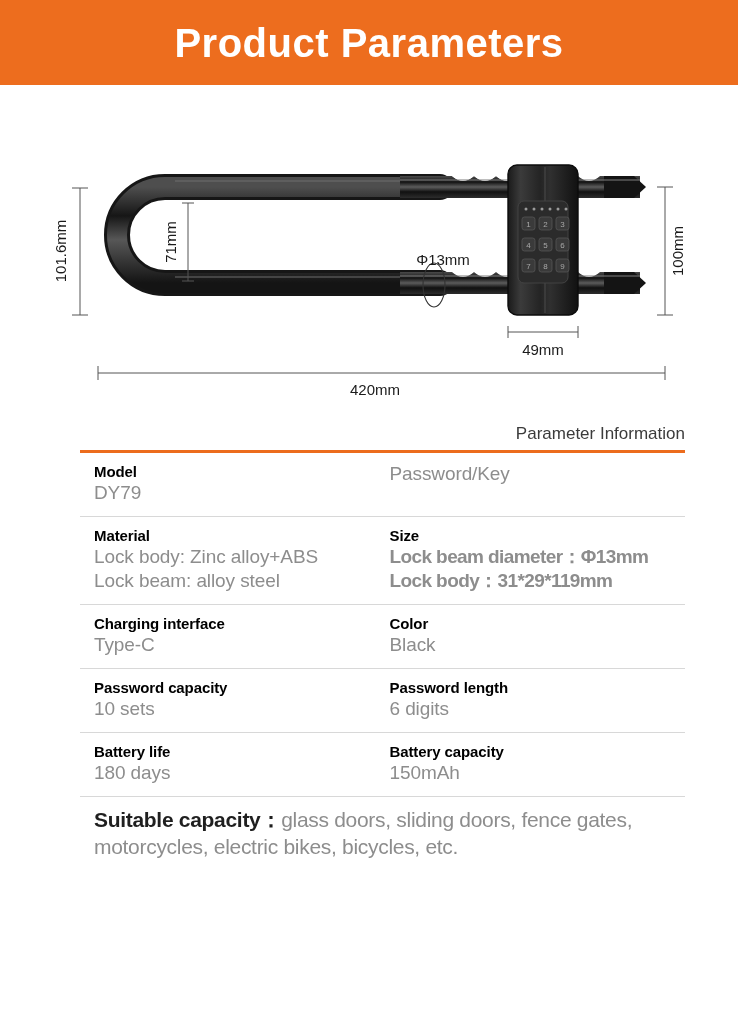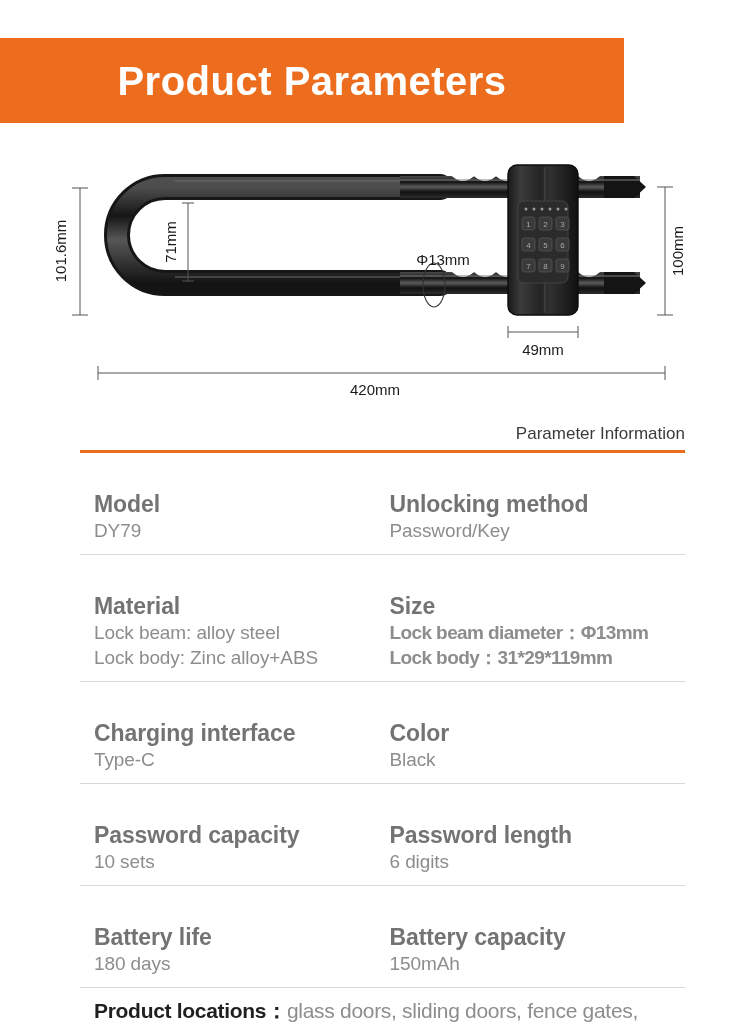--- a/index.html
+++ b/index.html
@@ -6,23 +6,23 @@
   html, body {
     width: 750px; height: 1024px;
     background: #ffffff;
     font-family: "Liberation Sans", "DejaVu Sans", sans-serif;
     overflow: hidden;
   }
   #page { position: relative; width: 750px; height: 1024px; background:#fff; }
 
   
   .banner {
-    position: absolute; left: 0; top: 0; width: 624px; height: 85px;
+    position: absolute; left: 0; top: 0; width: 738px; height: 85px;
     background: #ED6D1E;
-    display: flex; align-items: center; justify-content: center; margin-top: 38px;
+    display: flex; align-items: center; justify-content: center;
   }
   .banner-title {
     color: #ffffff; font-size: 40px; font-weight: bold;
     letter-spacing: .5px; line-height: 1;
   }
 
   
   .diagram { position: absolute; left: 0; top: 85px; width: 750px; height: 330px; }
   .diagram svg { display:block; }
   .dim-text {
@@ -41,22 +41,22 @@
 
   .row {
     display: flex; width: 100%;
     border-bottom: 1px solid #d8d8d8;
     padding: 9px 0 10px 14px;
   }
   .row:last-of-type { border-bottom: 1px solid #d8d8d8; }
   .cell { width: 50%; padding-right: 8px; }
   .cell.right { width: 50%; }
   .lbl {
-    font-size: 23px; font-weight: bold; color: #737373;
-    line-height: 1.28; letter-spacing: -.1px; margin-top: 28px;
+    font-size: 15px; font-weight: bold; color: #000000;
+    line-height: 1.28; letter-spacing: -.1px;
   }
   .val {
     font-size: 19px; color: #8d8d8d; line-height: 1.3;
     letter-spacing: -.1px;
   }
   .val.tight { letter-spacing: -.6px; font-weight: bold; }
 
   .row-full {
     display: block; width: 100%;
     padding: 9px 0 10px 14px;
@@ -223,30 +223,29 @@
 
     <div class="param-heading">Parameter Information</div>
     <div class="orange-rule"></div>
 
     <div class="row">
       <div class="cell">
         <div class="lbl">Model</div>
         <div class="val">DY79</div>
       </div>
       <div class="cell right">
-        <div class="lbl">Unlocking method</div>
         <div class="val">Password/Key</div>
       </div>
     </div>
 
     <div class="row">
       <div class="cell">
         <div class="lbl">Material</div>
+        <div class="val">Lock body: Zinc alloy+ABS</div>
         <div class="val">Lock beam: alloy steel</div>
-        <div class="val">Lock body: Zinc alloy+ABS</div>
       </div>
       <div class="cell right">
         <div class="lbl">Size</div>
         <div class="val tight">Lock beam diameter：Φ13mm</div>
         <div class="val tight">Lock body：31*29*119mm</div>
       </div>
     </div>
 
     <div class="row">
       <div class="cell right">
@@ -276,18 +275,18 @@
         <div class="val">180 days</div>
       </div>
       <div class="cell right">
         <div class="lbl">Battery capacity</div>
         <div class="val">150mAh</div>
       </div>
     </div>
 
     <div class="row-full">
       <div class="suitable-line">
-        <span class="suitable-label">Product locations：</span><span class="suitable-value">glass doors, sliding doors, fence gates, motorcycles, electric bikes, bicycles, etc.</span>
+        <span class="suitable-label">Suitable capacity：</span><span class="suitable-value">glass doors, sliding doors, fence gates, motorcycles, electric bikes, bicycles, etc.</span>
       </div>
     </div>
 
   </div>
 </div>
 
 </body></html>

